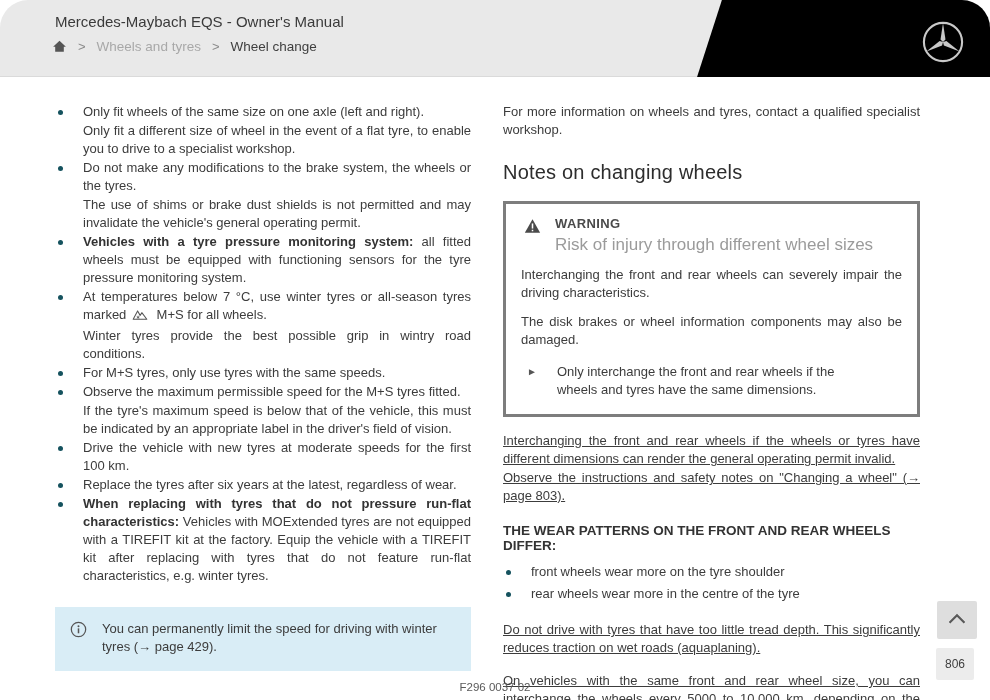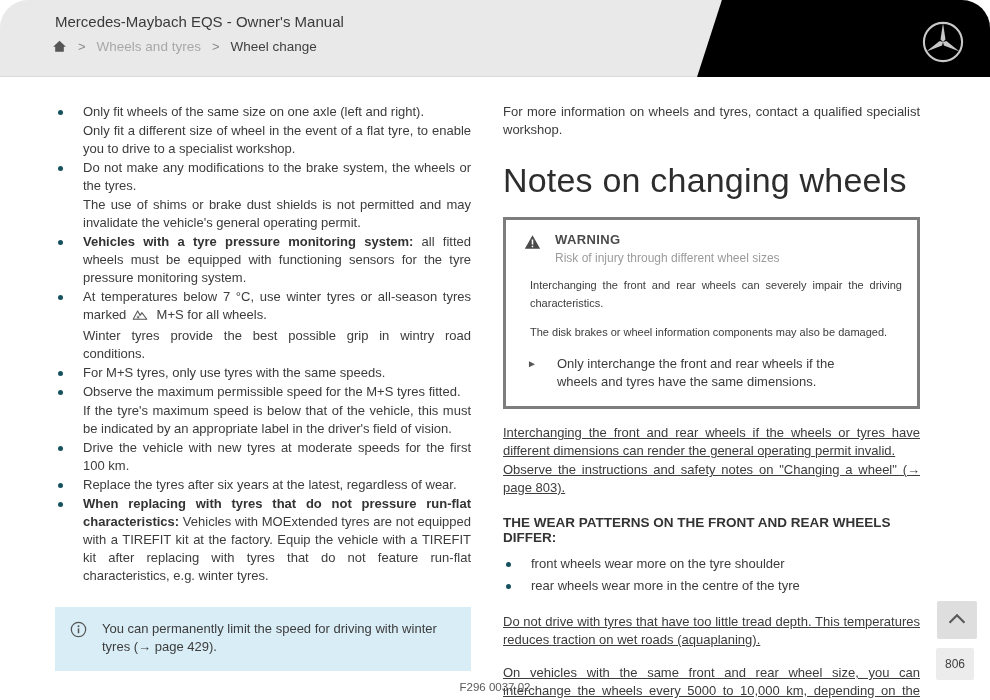--- a/index.html
+++ b/index.html
@@ -47,29 +47,29 @@
   
   .info-box {
     margin-top:22px; background:#d9edf6; padding:13px 18px 15px 15px;
     display:flex; gap:15px; align-items:flex-start;
   }
   .info-icon { flex:0 0 auto; margin-top:1px; }
   .info-text { font-size:13px; line-height:18px; color:#3c3c3c; }
   
   .intro { font-size:13px; line-height:18px; text-align:justify; }
   .h1 {
-    font-size:34px; font-weight:400; color:#2d2d2d; margin-top:22px;
+    font-size:20px; font-weight:400; color:#2d2d2d; margin-top:22px;
     letter-spacing:0.2px;
   }
   .warnbox { border:3px solid #7d7d7d; margin-top:17px; padding:12px 15px 15px; }
   .warn-head { display:flex; gap:14px; padding-left:3px; }
   .warn-icon { flex:0 0 auto; margin-top:2px; }
   .warn-label { font-weight:bold; font-size:13px; letter-spacing:0.4px; color:#4a4a4a; }
-  .warn-sub { color:#9b9b9b; font-size:12px; margin-top:4px; }
-  .warnbox p { font-size:11px; line-height:18px; margin-top:11px; text-align:justify;margin-left:9px; }
+  .warn-sub { color:#9b9b9b; font-size:17px; margin-top:4px; }
+  .warnbox p { font-size:13px; line-height:18px; margin-top:11px; text-align:justify; }
   .warn-action { display:flex; gap:20px; margin-top:14px; padding-left:6px; }
   .action-marker { color:#555; font-size:10px; line-height:18px; }
   .warn-action .txt { font-size:13px; line-height:18px; flex:1; padding-right:28px; }
   .para { font-size:13px; line-height:18px; text-align:justify; margin-top:15px;text-decoration:underline; }
   .para.tight { margin-top:1px; }
   .wear-heading { font-size:13.5px; font-weight:bold; color:#333; margin-top:18px; }
   .wear-list { list-style:none; margin-top:10px; }
   .wear-list .li { margin-bottom:4px; }
   
   .doc-code {
@@ -188,21 +188,21 @@
 
     <p class="para">Interchanging the front and rear wheels if the wheels or tyres have different dimensions can render the general operating permit invalid.</p>
     <p class="para tight">Observe the instructions and safety notes on "Changing a wheel" (→ page 803).</p>
 
     <div class="wear-heading">THE WEAR PATTERNS ON THE FRONT AND REAR WHEELS DIFFER:</div>
     <ul class="bullets wear-list">
       <li class="li dot"><span>front wheels wear more on the tyre shoulder</span></li>
       <li class="li dot"><span>rear wheels wear more in the centre of the tyre</span></li>
     </ul>
 
-    <p class="para" style="margin-top:18px;">Do not drive with tyres that have too little tread depth. This temperatures reduces traction on wet roads (aquaplaning).</p>
+    <p class="para" style="margin-top:18px;">Do not drive with tyres that have too little tread depth. This significantly reduces traction on wet roads (aquaplaning).</p>
     <p class="para">On vehicles with the same front and rear wheel size, you can interchange the wheels every 5000 to 10,000 km, depending on the wear. Ensure the direction of rotation is maintained for the wheels.</p>
   </div>
 
   <div class="scroll-up">
     <span>
       <svg width="20" height="13" viewBox="0 0 24 14">
           <polyline points="3,12 12,3 21,12" fill="none" stroke="#5a5a5a" stroke-width="2.6"></polyline>
         </svg>
     </span>
   </div>

